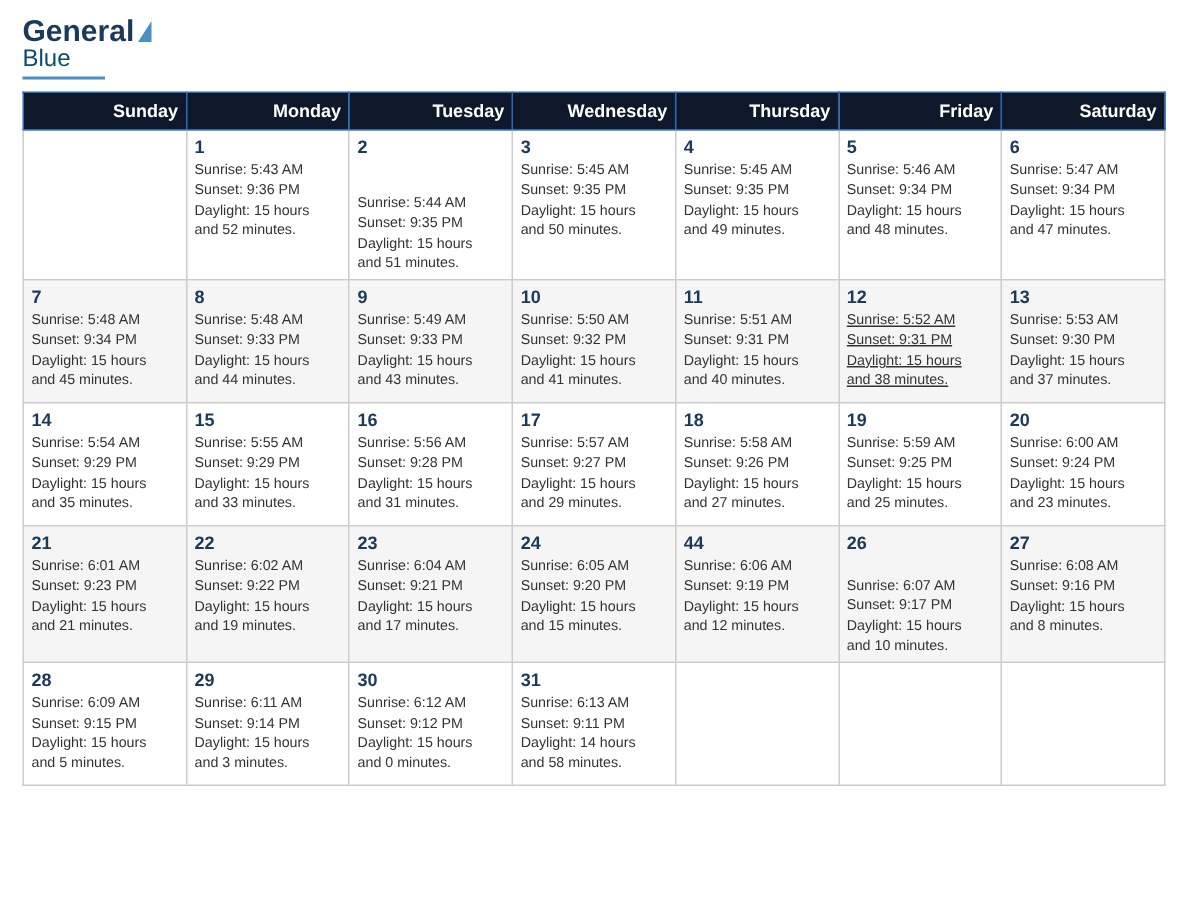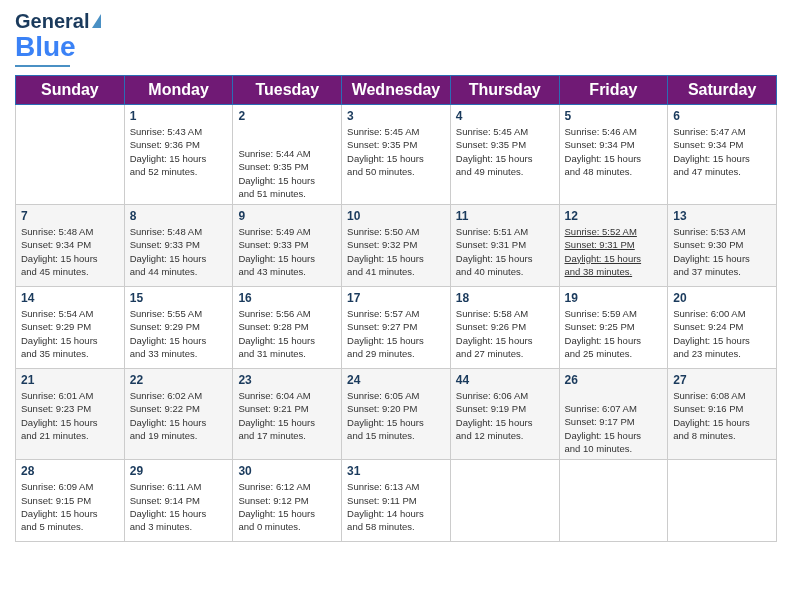--- a/index.html
+++ b/index.html
@@ -39,25 +39,25 @@
     .location {
       font-size: 15px;
       color: #333;
     }
     table {
       width: 100%;
       border-collapse: collapse;
       table-layout: fixed;
     }
     thead tr th {
-      background: #701a75;
+      background: #0f172a;
       color: #fff;
-      font-size: 16px;
+      font-size: 12px;
       font-weight: bold;
-      text-align: center;
+      text-align: right;
       padding: 5px 5px;
       border: 1px solid #2a6db5;
     }
     tbody tr td {
       border: 1px solid #ccc;
       vertical-align: top;
       padding: 4px 5px;
       font-size: 10px;
       color: #333;
       height: 82px;
@@ -89,21 +89,21 @@
 <body>
 
 <div class="page">
   <div class="header">
     <div class="logo">
       <div style="display:flex;align-items:center;">
         <span style="font-size:20px;font-weight:bold;color:#1a3a5c;">General</span>
         <span style="display:inline-block;width:0;height:0;border-left:9px solid transparent;border-bottom:14px solid #4a90c4;margin-left:3px;margin-bottom:2px;"></span>
       </div>
       <div style="display:flex;align-items:center;margin-top:-2px;">
-        <span style="font-size:28px;font-weight:bold;color:#3b82f6;">Blue</span>
+        <span style="font-size:16px;font-weight:normal;color:#0c4a6e;">Blue</span>
       </div>
       <div style="width:55px;height:2px;background:#4a90c4;margin-top:2px;"></div>
     </div>
     <div class="title-block">
       <div class="month-year"></div>
       <div class="location"></div>
     </div>
   </div>
 
   <table>

